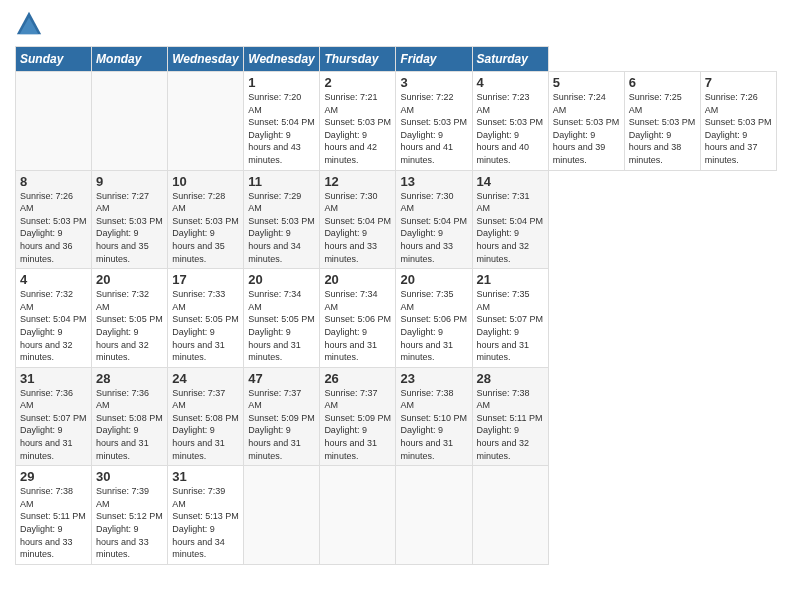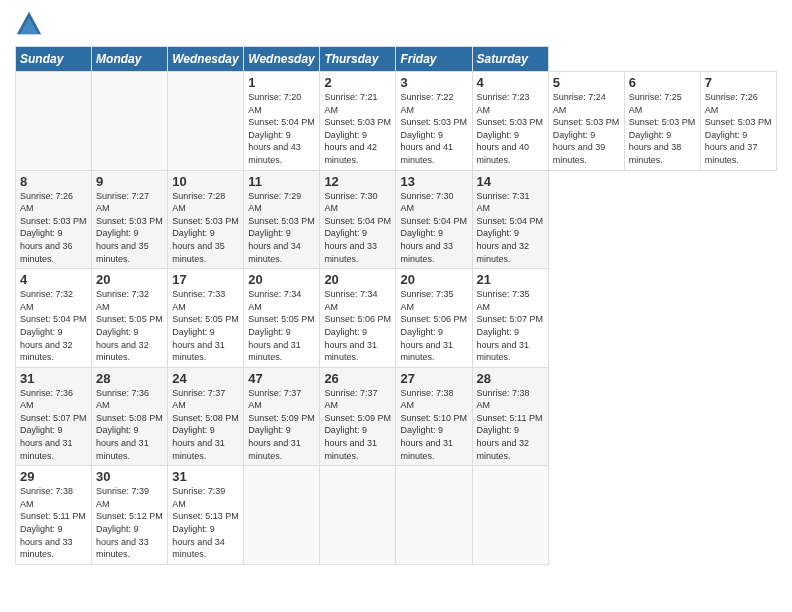--- a/index.html
+++ b/index.html
@@ -156,21 +156,21 @@
           <td><span class="day-number">20</span><span class="day-info">Sunrise: 7:34 AM<br>Sunset: 5:06 PM<br>Daylight: 9 hours and 31 minutes.</span></td>
           <td><span class="day-number">20</span><span class="day-info">Sunrise: 7:35 AM<br>Sunset: 5:06 PM<br>Daylight: 9 hours and 31 minutes.</span></td>
           <td><span class="day-number">21</span><span class="day-info">Sunrise: 7:35 AM<br>Sunset: 5:07 PM<br>Daylight: 9 hours and 31 minutes.</span></td>
         </tr>
         <tr>
           <td><span class="day-number">31</span><span class="day-info">Sunrise: 7:36 AM<br>Sunset: 5:07 PM<br>Daylight: 9 hours and 31 minutes.</span></td>
           <td><span class="day-number">28</span><span class="day-info">Sunrise: 7:36 AM<br>Sunset: 5:08 PM<br>Daylight: 9 hours and 31 minutes.</span></td>
           <td><span class="day-number">24</span><span class="day-info">Sunrise: 7:37 AM<br>Sunset: 5:08 PM<br>Daylight: 9 hours and 31 minutes.</span></td>
           <td><span class="day-number">47</span><span class="day-info">Sunrise: 7:37 AM<br>Sunset: 5:09 PM<br>Daylight: 9 hours and 31 minutes.</span></td>
           <td><span class="day-number">26</span><span class="day-info">Sunrise: 7:37 AM<br>Sunset: 5:09 PM<br>Daylight: 9 hours and 31 minutes.</span></td>
-          <td><span class="day-number">27</span><span class="day-info">Sunrise: 7:38 AM<br>Sunset: 5:10 PM<br>Daylight: 9 hours and 31 minutes.</span></td>
+          <td><span class="day-number">23</span><span class="day-info">Sunrise: 7:38 AM<br>Sunset: 5:10 PM<br>Daylight: 9 hours and 31 minutes.</span></td>
           <td><span class="day-number">28</span><span class="day-info">Sunrise: 7:38 AM<br>Sunset: 5:11 PM<br>Daylight: 9 hours and 32 minutes.</span></td>
         </tr>
         <tr>
           <td><span class="day-number">29</span><span class="day-info">Sunrise: 7:38 AM<br>Sunset: 5:11 PM<br>Daylight: 9 hours and 33 minutes.</span></td>
           <td><span class="day-number">30</span><span class="day-info">Sunrise: 7:39 AM<br>Sunset: 5:12 PM<br>Daylight: 9 hours and 33 minutes.</span></td>
           <td><span class="day-number">31</span><span class="day-info">Sunrise: 7:39 AM<br>Sunset: 5:13 PM<br>Daylight: 9 hours and 34 minutes.</span></td>
           <td class="empty"></td>
           <td class="empty"></td>
           <td class="empty"></td>
           <td class="empty"></td>

